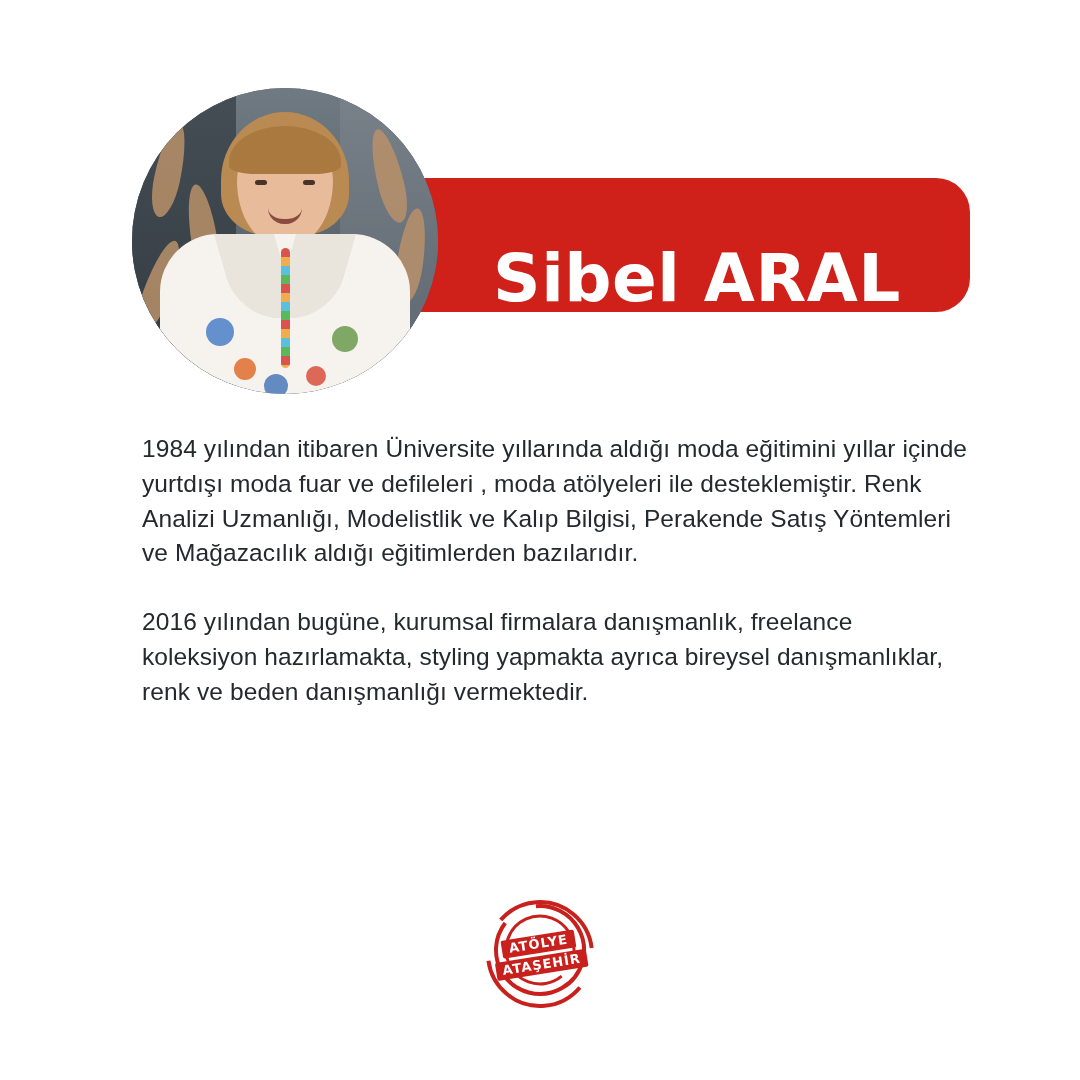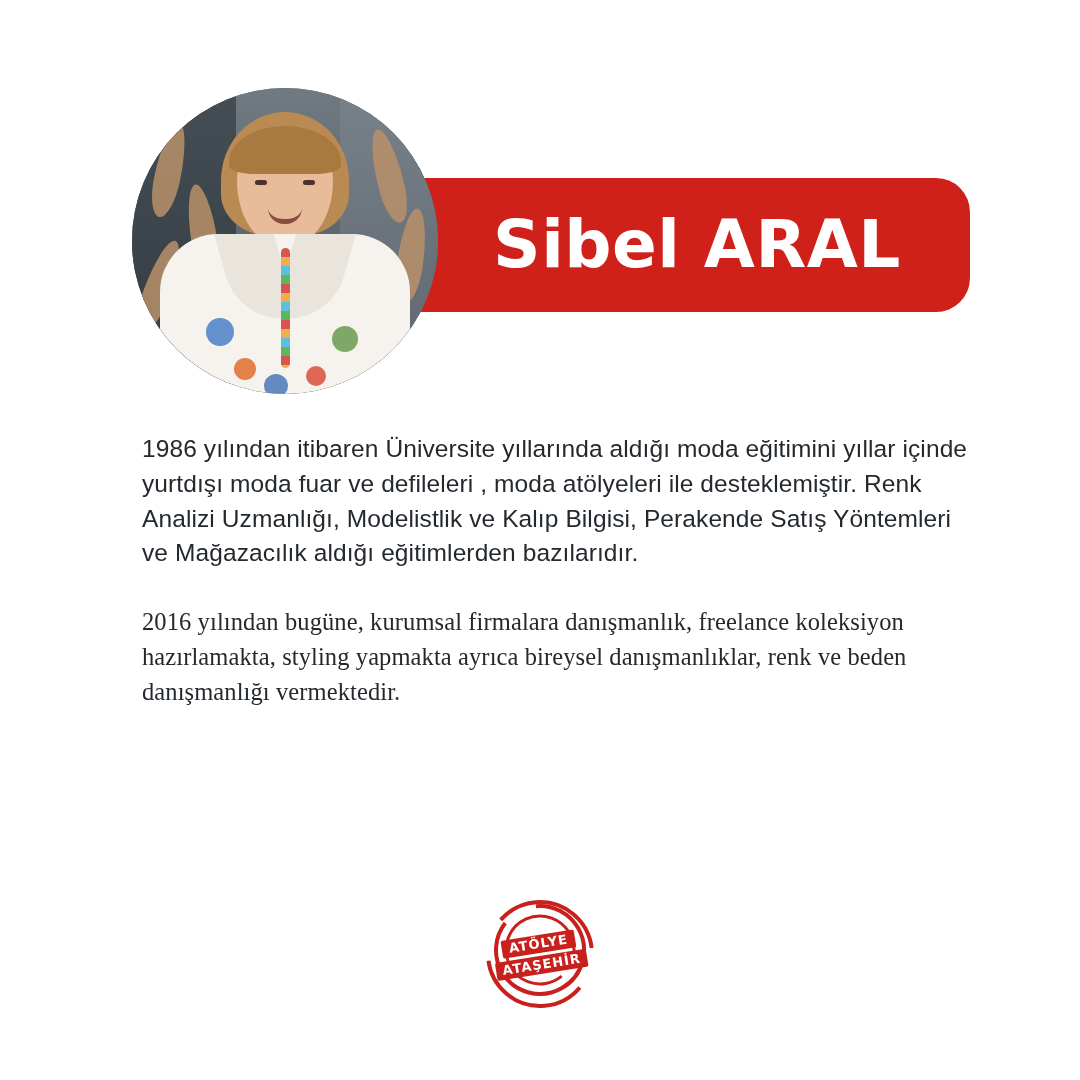--- a/index.html
+++ b/index.html
@@ -29,21 +29,21 @@
 
   .name-banner {
     position: absolute;
     left: 330px;
     top: 178px;
     width: 640px;
     height: 134px;
     background: #d0201a;
     border-radius: 34px;
     display: flex;
-    align-items: center;
+    align-items: flex-end;
     justify-content: center;
     padding-left: 120px;
     padding-right: 26px;
   }
   .name-banner .name-text {
     color: #ffffff;
     font-size: 66px;
     font-weight: bold;
     letter-spacing: 0.5px;
     font-family: "DejaVu Sans", sans-serif;
@@ -179,21 +179,21 @@
     top: 432px;
     width: 830px;
   }
   .content p {
     color: #24292e;
     font-size: 24.5px;
     line-height: 1.42;
     margin-bottom: 34px;
     letter-spacing: 0.1px;
   }
-  .content p:last-child { margin-bottom: 4px; font-family: Liberation Serif, serif; }
+  .content p:last-child { margin-bottom: 4px; }
 
   
   .logo-wrap {
     position: absolute;
     left: 50%;
     bottom: 64px;
     width: 140px;
     height: 124px;
     margin-left: -70px;
   }
@@ -265,21 +265,21 @@
         <div class="motif m2"></div>
         <div class="motif m3"></div>
         <div class="motif m4"></div>
         <div class="motif m5"></div>
       </div>
     </div>
 
   </div>
 
   <div class="content">
-    <p>1986 yılından itibaren Üniversite yıllarında aldığı moda eğitimini yıllar içinde yurtdışı moda fuar ve defileleri , moda atölyeleri ile desteklemiştir. Renk Analizi Uzmanlığı, Modelistlik ve Kalıp Bilgisi, Perakende Satış Yöntemleri ve Mağazacılık aldığı eğitimlerden bazılarıdır.</p>
+    <p>1984 yılından itibaren Üniversite yıllarında aldığı moda eğitimini yıllar içinde yurtdışı moda fuar ve defileleri , moda atölyeleri ile desteklemiştir. Renk Analizi Uzmanlığı, Modelistlik ve Kalıp Bilgisi, Perakende Satış Yöntemleri ve Mağazacılık aldığı eğitimlerden bazılarıdır.</p>
     <p>2016 yılından bugüne, kurumsal firmalara danışmanlık, freelance koleksiyon hazırlamakta, styling yapmakta ayrıca bireysel danışmanlıklar, renk ve beden danışmanlığı vermektedir.</p>
   </div>
 
   <div class="logo-wrap">
     <svg width="140" height="124" viewBox="0 0 140 124" aria-hidden="true">
       <circle cx="70" cy="58" r="44" fill="none" stroke="#c8201c" stroke-width="4" stroke-dasharray="190 36" transform="rotate(-30 70 58)"></circle>
       <circle cx="70" cy="62" r="52" fill="none" stroke="#c8201c" stroke-width="4" stroke-dasharray="120 44" transform="rotate(40 70 62)"></circle>
       <circle cx="70" cy="58" r="34" fill="none" stroke="#c8201c" stroke-width="3" stroke-dasharray="150 28" transform="rotate(110 70 58)"></circle>
     </svg>
     <div class="logo-text">

